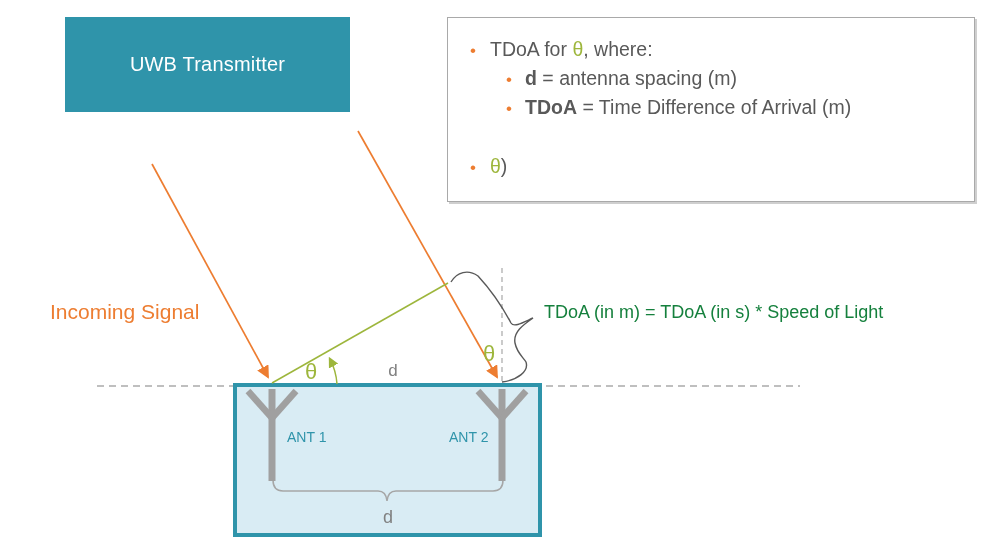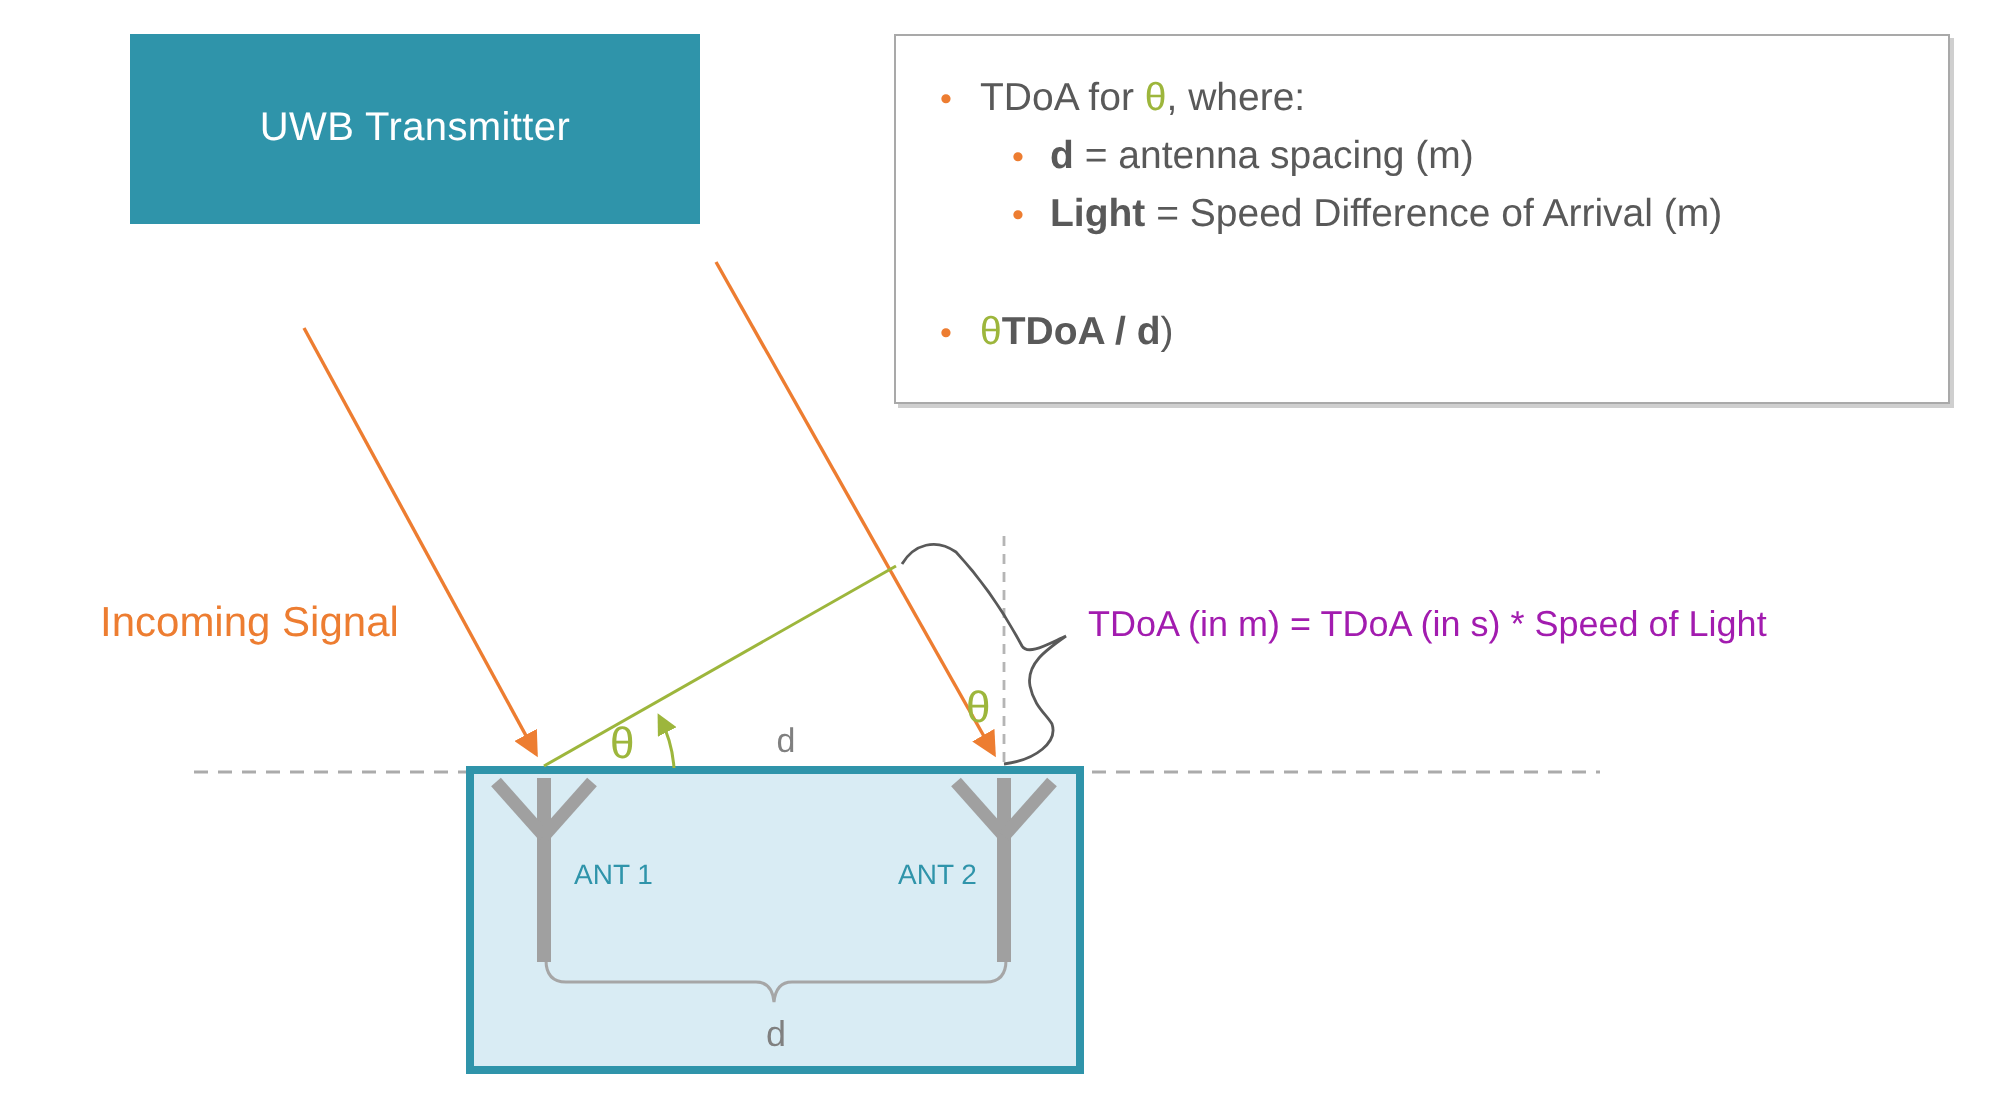--- a/index.html
+++ b/index.html
@@ -30,21 +30,21 @@
   .fb-line .bullet{color:#ED7D31;width:20px;font-size:17px;flex:0 0 auto;}
   .lvl1{padding-left:22px;}
   .lvl2{padding-left:58px;}
   .lvl2 .bullet{width:19px;}
   .gap-top{margin-top:30px;}
   .bold{font-weight:700;}
   .green{color:#9DB63C;}
 
   
   .incoming-signal{left:50px;top:300px;color:#ED7D31;font-size:21px;z-index:3;text-align:center;}
-  .tdoa-note{left:544px;top:302px;color:#a21caf;font-size:18px;z-index:3;}
+  .tdoa-note{left:544px;top:302px;color:#15803d;font-size:18px;z-index:3;}
   .theta{color:#9DB63C;font-size:22px;z-index:3;}
   .theta-left{left:305px;top:359px;}
   .theta-right{left:483px;top:341px;}
   .d-label{color:#808080;z-index:3;text-align:center;width:16px;}
   .d-top{left:385px;top:361px;font-size:17px;}
   .d-bottom{left:380px;top:507px;font-size:18px;}
   .ant-label{color:#2F94AA;font-size:14px;z-index:3;}
   .ant1{left:287px;top:429px;}
   .ant2{left:438px;top:429px;margin-left:11px;}
 
@@ -62,24 +62,24 @@
   </div>
 
   <div class="abs formula-box">
     <div class="fb-line lvl1">
       <span class="bullet">•</span><span>TDoA for </span><span class="green">θ</span><span>, where:</span>
     </div>
     <div class="fb-line lvl2">
       <span class="bullet">•</span><span class="bold">d</span><span> = antenna spacing (m)</span>
     </div>
     <div class="fb-line lvl2">
-      <span class="bullet">•</span><span class="bold">Light</span><span> = Speed Difference of Arrival (m)</span>
+      <span class="bullet">•</span><span class="bold">TDoA</span><span> = Time Difference of Arrival (m)</span>
     </div>
     <div class="fb-line lvl1 gap-top">
-      <span class="bullet">•</span><span class="green">θ</span><span class="bold">TDoA / d</span><span>)</span>
+      <span class="bullet">•</span><span class="green">θ</span><span>)</span>
     </div>
   </div>
 
   <svg class="overlay" width="1000" height="558" viewBox="0 0 1000 558">
     <defs>
       <marker id="arrow-orange" viewBox="0 0 10 10" refX="8.5" refY="5" markerWidth="7.5" markerHeight="7.5" orient="auto-start-reverse">
         <path d="M0,0 L10,5 L0,10 z" fill="#ED7D31"></path>
       </marker>
       <marker id="arrow-green" viewBox="0 0 10 10" refX="7.5" refY="5" markerWidth="7" markerHeight="7" orient="auto-start-reverse">
         <path d="M0,0 L10,5 L0,10 z" fill="#9DB63C"></path>

